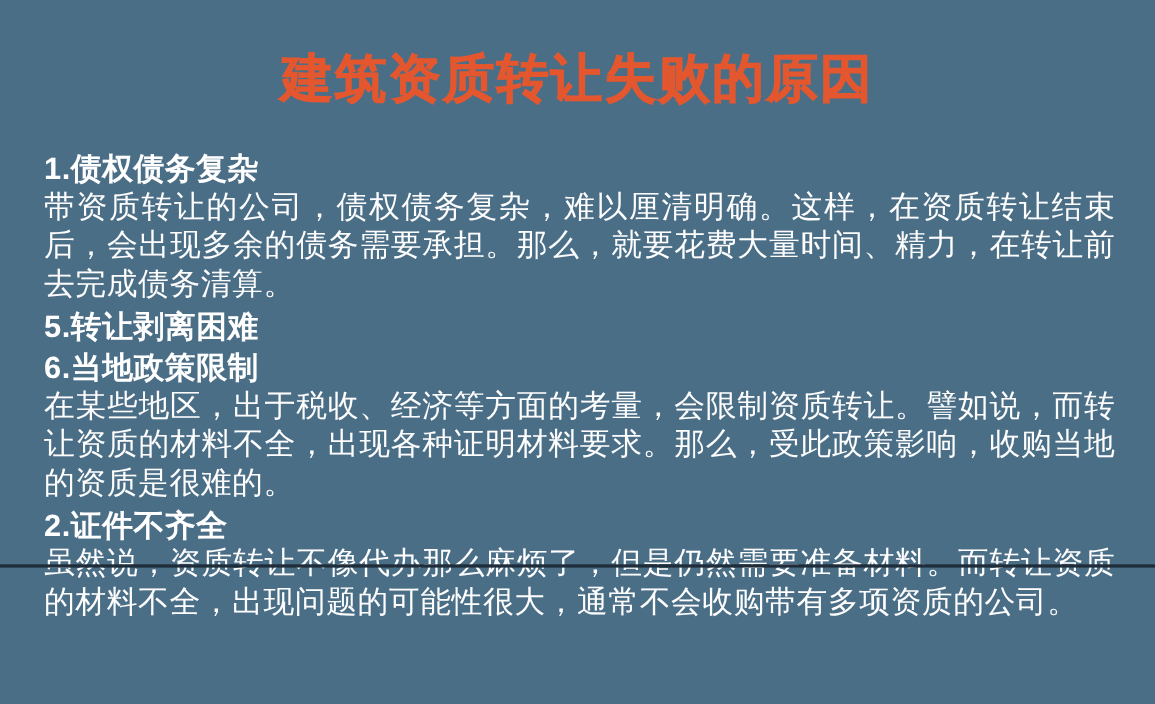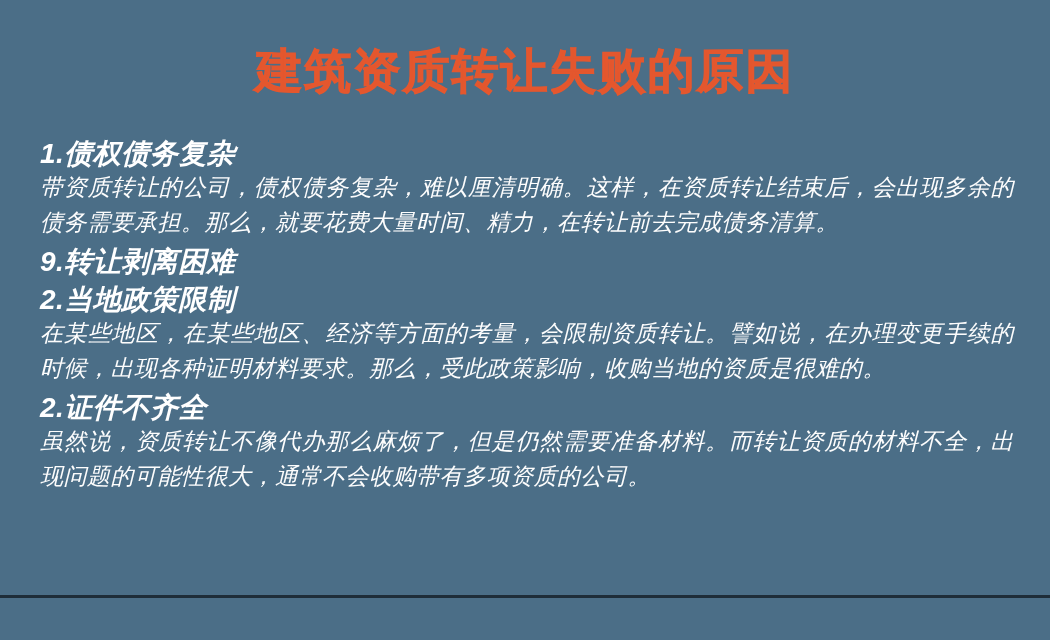--- a/index.html
+++ b/index.html
@@ -9,54 +9,53 @@
   body {
     width: 1050px;
     height: 640px;
     position: relative;
     overflow: hidden;
     background: #4b6e87;
     font-family: "Liberation Sans", sans-serif;
   }
   .slide {
     width: 1050px;
-    height: 598px;
+    height: 516px;
     position: relative;
     box-sizing: border-box;
   }
   .page-title {
     margin: 0;
     padding-top: 42px;
     text-align: center;
     font-size: 47px;
     line-height: 58px;
     font-weight: 900;
     letter-spacing: 2px;
     color: #e4572e; 
     -webkit-text-stroke: 1px currentColor;
   }
   .content {
     margin: 32px 36px 0 40px;
   }
   .reason-section {
     margin: 0;
-    font-style: italic;
   }
   .section-heading {
     margin: 0;
     padding-top: 5px;
     font-size: 28px;
     line-height: 33px;
     font-weight: 700;
     color: #ffffff;
     letter-spacing: 0.5px;
   }
   .section-body {
     margin: 0;
-    font-size: 23px;
+    font-size: 28px;
     line-height: 35px;
     color: #fdfdfd;
     text-align: justify;
     text-justify: inter-ideograph;
     word-break: break-all;
     letter-spacing: 0.5px;
   }
   .bottom-edge-line {
     position: absolute;
     left: 0;
@@ -74,26 +73,26 @@
   <h1 class="page-title" data-bind="title.text" data-bind-style="color:title.color" style="color: rgb(228, 87, 46);">建筑资质转让失败的原因</h1>
 
   <main class="content">
 
     <section class="reason-section">
       <h2 class="section-heading" data-bind="sections.0.heading">1.债权债务复杂</h2>
       <p class="section-body" data-bind="sections.0.body">带资质转让的公司，债权债务复杂，难以厘清明确。这样，在资质转让结束后，会出现多余的债务需要承担。那么，就要花费大量时间、精力，在转让前去完成债务清算。</p>
     </section>
 
     <section class="reason-section">
-      <h2 class="section-heading" data-bind="sections.1.heading">9.转让剥离困难</h2>
+      <h2 class="section-heading" data-bind="sections.1.heading">5.转让剥离困难</h2>
     </section>
 
     <section class="reason-section">
-      <h2 class="section-heading" data-bind="sections.2.heading">2.当地政策限制</h2>
-      <p class="section-body" data-bind="sections.2.body">在某些地区，在某些地区、经济等方面的考量，会限制资质转让。譬如说，在办理变更手续的时候，出现各种证明材料要求。那么，受此政策影响，收购当地的资质是很难的。</p>
+      <h2 class="section-heading" data-bind="sections.2.heading">6.当地政策限制</h2>
+      <p class="section-body" data-bind="sections.2.body">在某些地区，出于税收、经济等方面的考量，会限制资质转让。譬如说，而转让资质的材料不全，出现各种证明材料要求。那么，受此政策影响，收购当地的资质是很难的。</p>
     </section>
 
     <section class="reason-section">
       <h2 class="section-heading" data-bind="sections.3.heading">2.证件不齐全</h2>
       <p class="section-body" data-bind="sections.3.body">虽然说，资质转让不像代办那么麻烦了，但是仍然需要准备材料。而转让资质的材料不全，出现问题的可能性很大，通常不会收购带有多项资质的公司。</p>
     </section>
 
   </main>
 
   <div class="bottom-edge-line" data-bind-style="background:page.bottom_edge_color" style="background: rgb(30, 45, 57);"></div>

